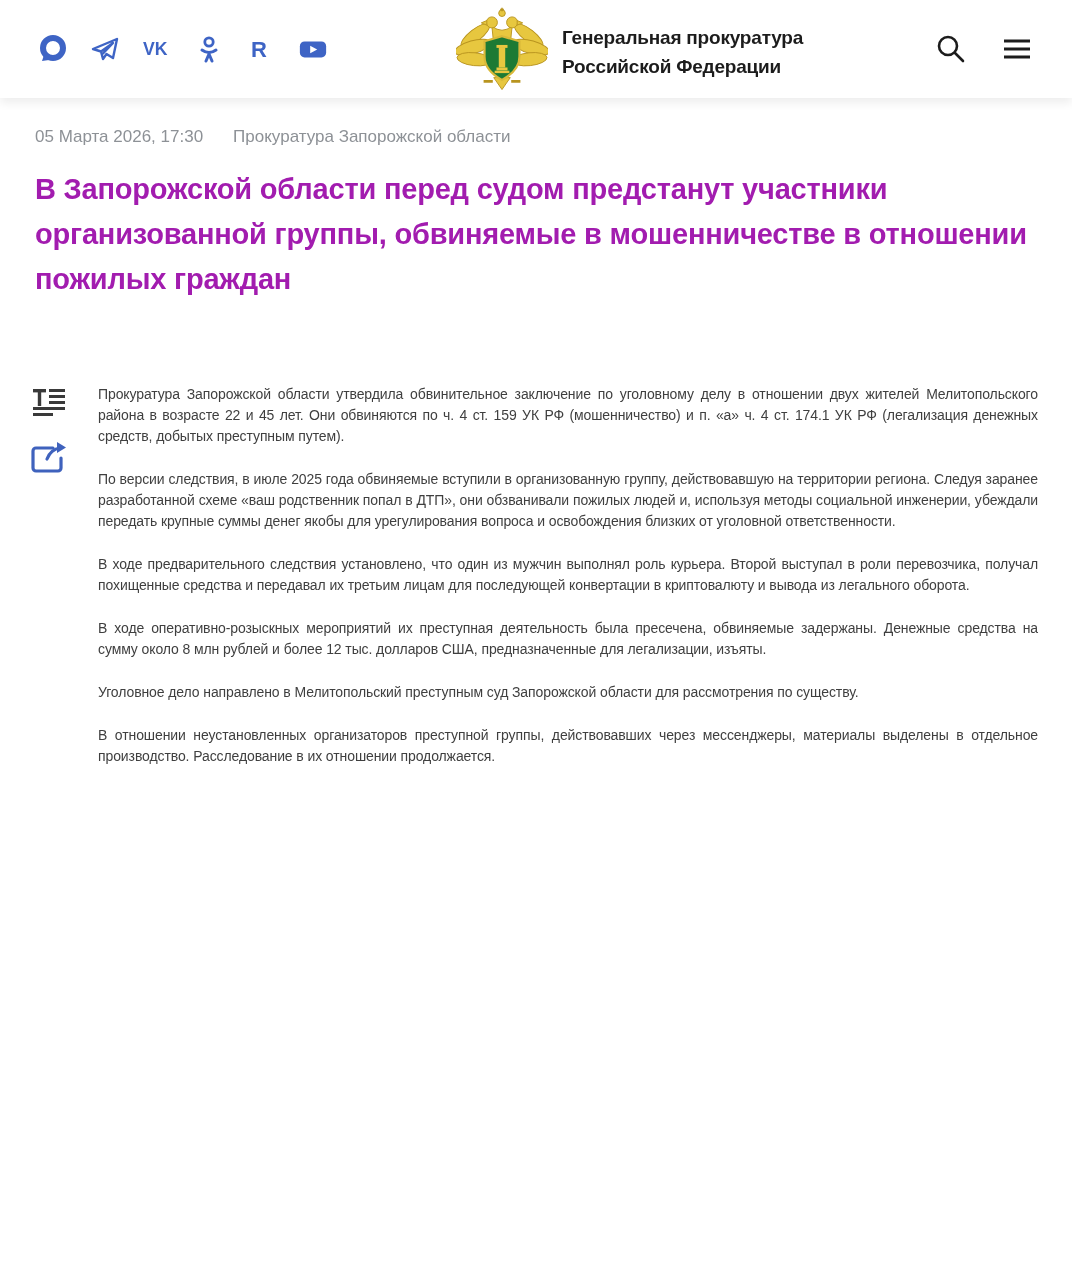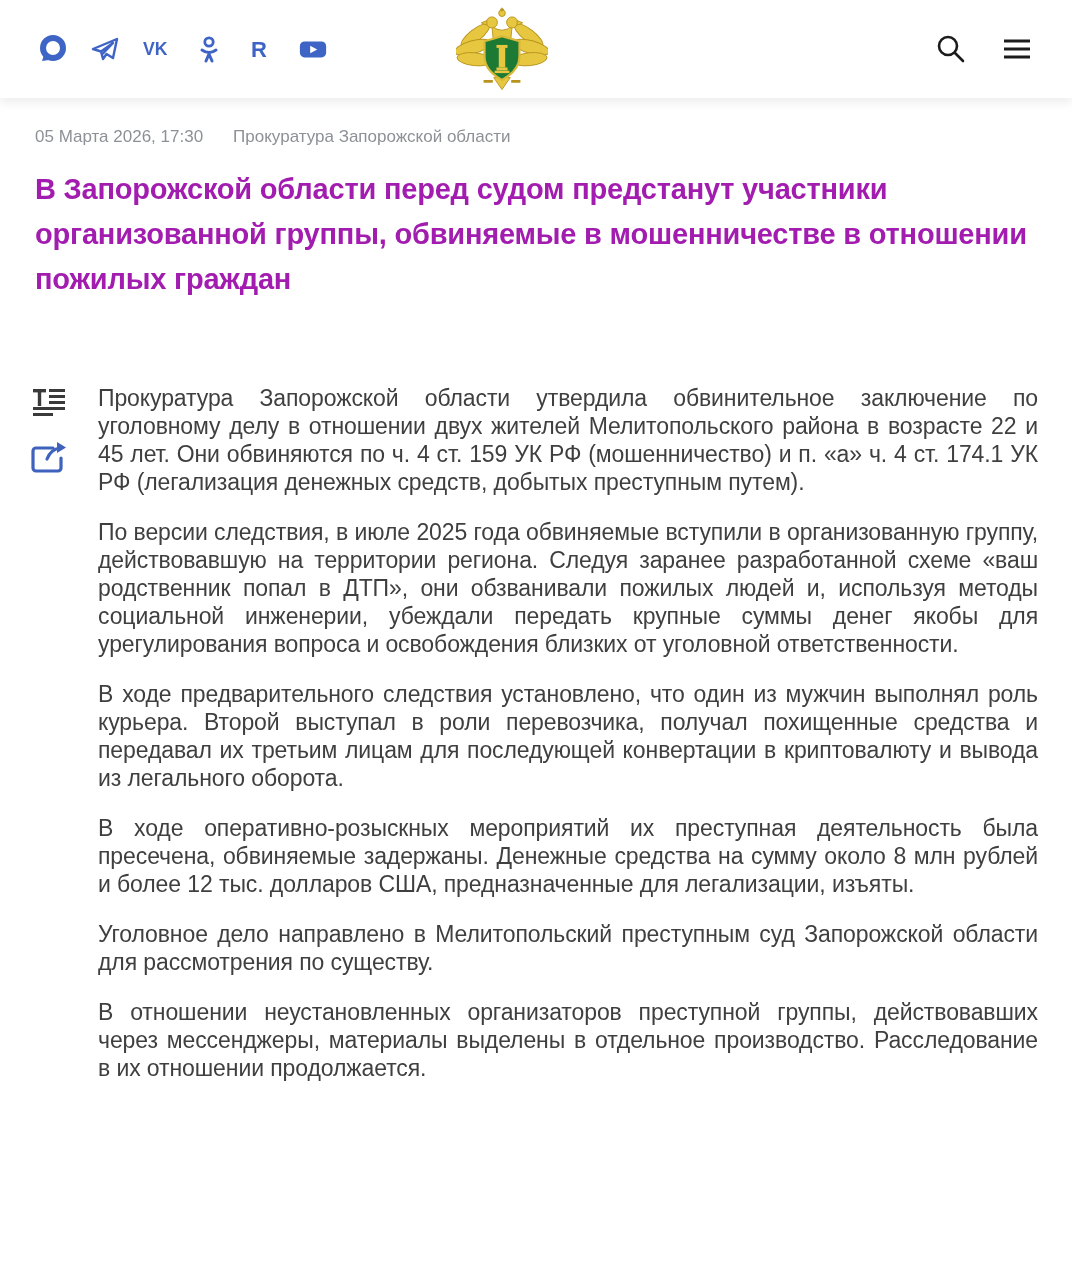--- a/index.html
+++ b/index.html
@@ -53,21 +53,21 @@
   .tools-col {
     width:98px; flex:0 0 98px;
     display:flex; flex-direction:column; align-items:center; gap:14px;
     padding-top:2px;
   }
   .tool-btn { cursor:pointer; }
   .content-col {
     flex:1; padding-right:34px;
   }
   .content-col p {
-    font-size:23px; line-height:28px;
+    font-size:14px; line-height:21px;
     text-align:justify; color:#3f3f3f;
     margin-bottom:22px; letter-spacing:-0.1px;
   }
 </style>
 </head>
 <body>
 
 <header class="site-header">
 
   <div class="social-row">
@@ -129,20 +129,24 @@
         </g>
         <path d="M50 35 L69 40.5 V57 Q69 72 50 82.5 Q31 72 31 57 V40.5 Z" fill="#1d7a34" stroke="#d9b93a" stroke-width="2.4"></path>
         <g fill="#e7c73f">
           <rect x="46.5" y="47" width="7" height="22"></rect>
           <rect x="44" y="44.5" width="12" height="3.2"></rect>
           <rect x="44" y="69" width="12" height="3.2"></rect>
           <rect x="42" y="72.5" width="16" height="2.6"></rect>
         </g>
       </svg>
     </span>
+    <span class="brand-title">
+      <div>Генеральная прокуратура</div>
+      <div>Российской Федерации</div>
+    </span>
   </div>
 
   <div class="header-actions">
     <span class="hdr-btn">
       <svg width="34" height="34" viewBox="0 0 34 34">
         <circle cx="14" cy="14" r="9" fill="none" stroke="#1c1c1c" stroke-width="2.6"></circle>
         <line x1="21" y1="21" x2="29" y2="29" stroke="#1c1c1c" stroke-width="2.6" stroke-linecap="round"></line>
       </svg>
     </span>
     <span class="hdr-btn">

